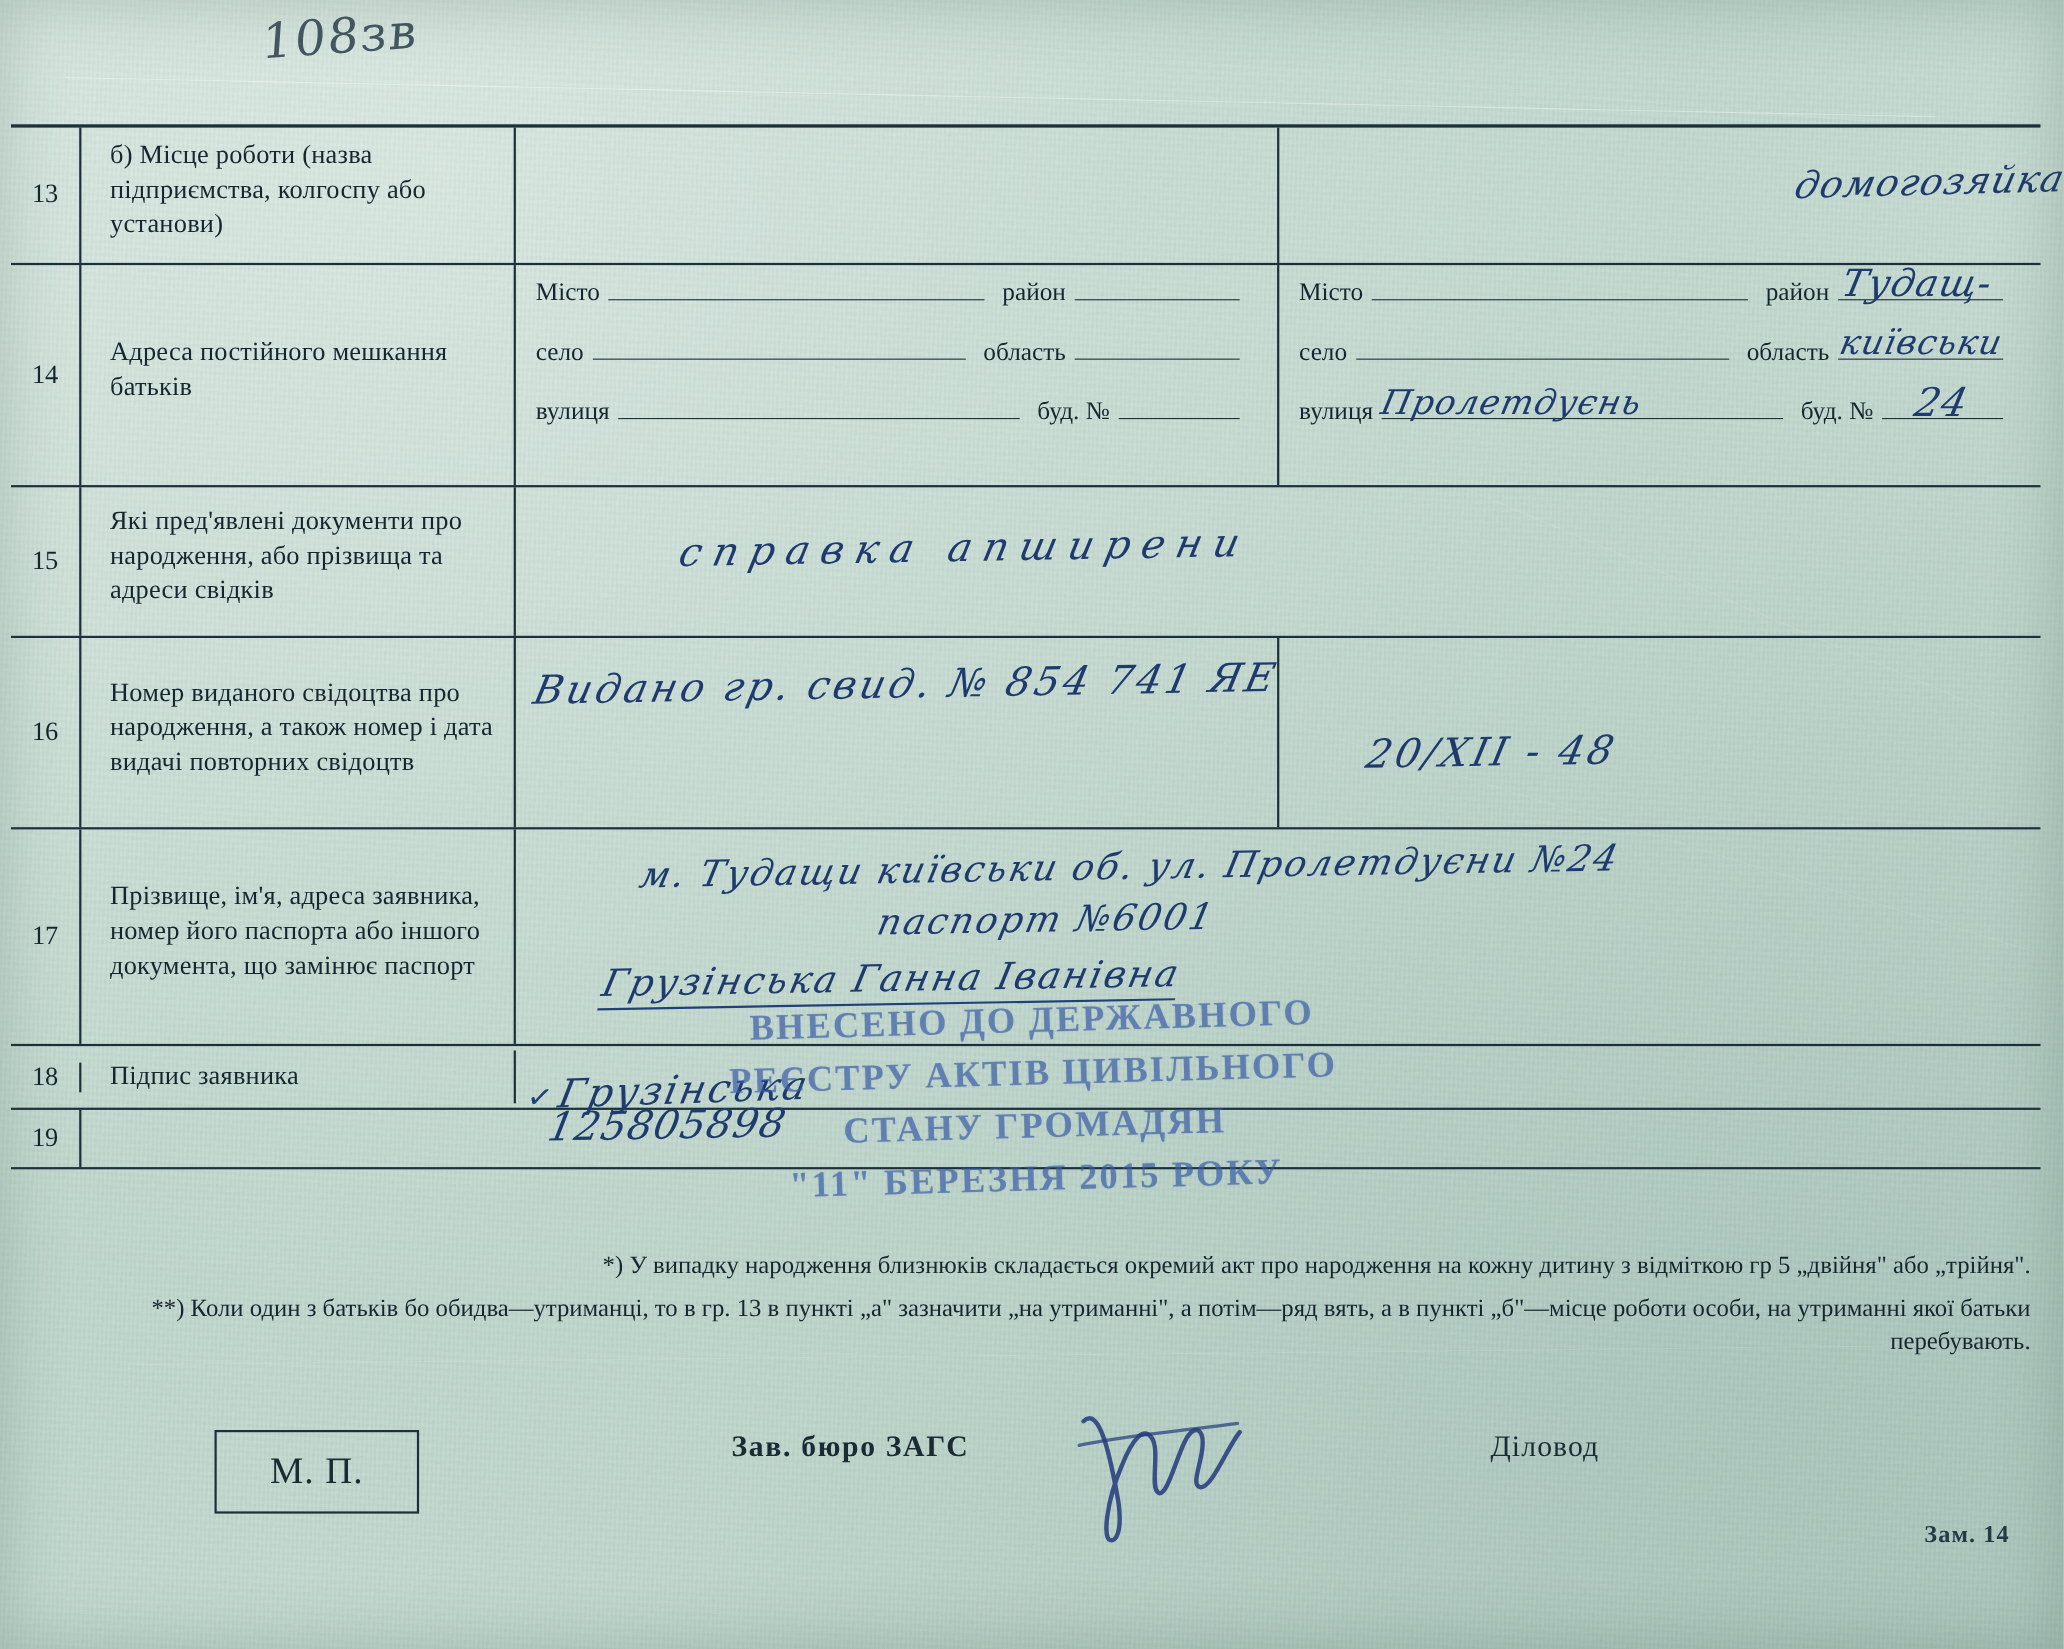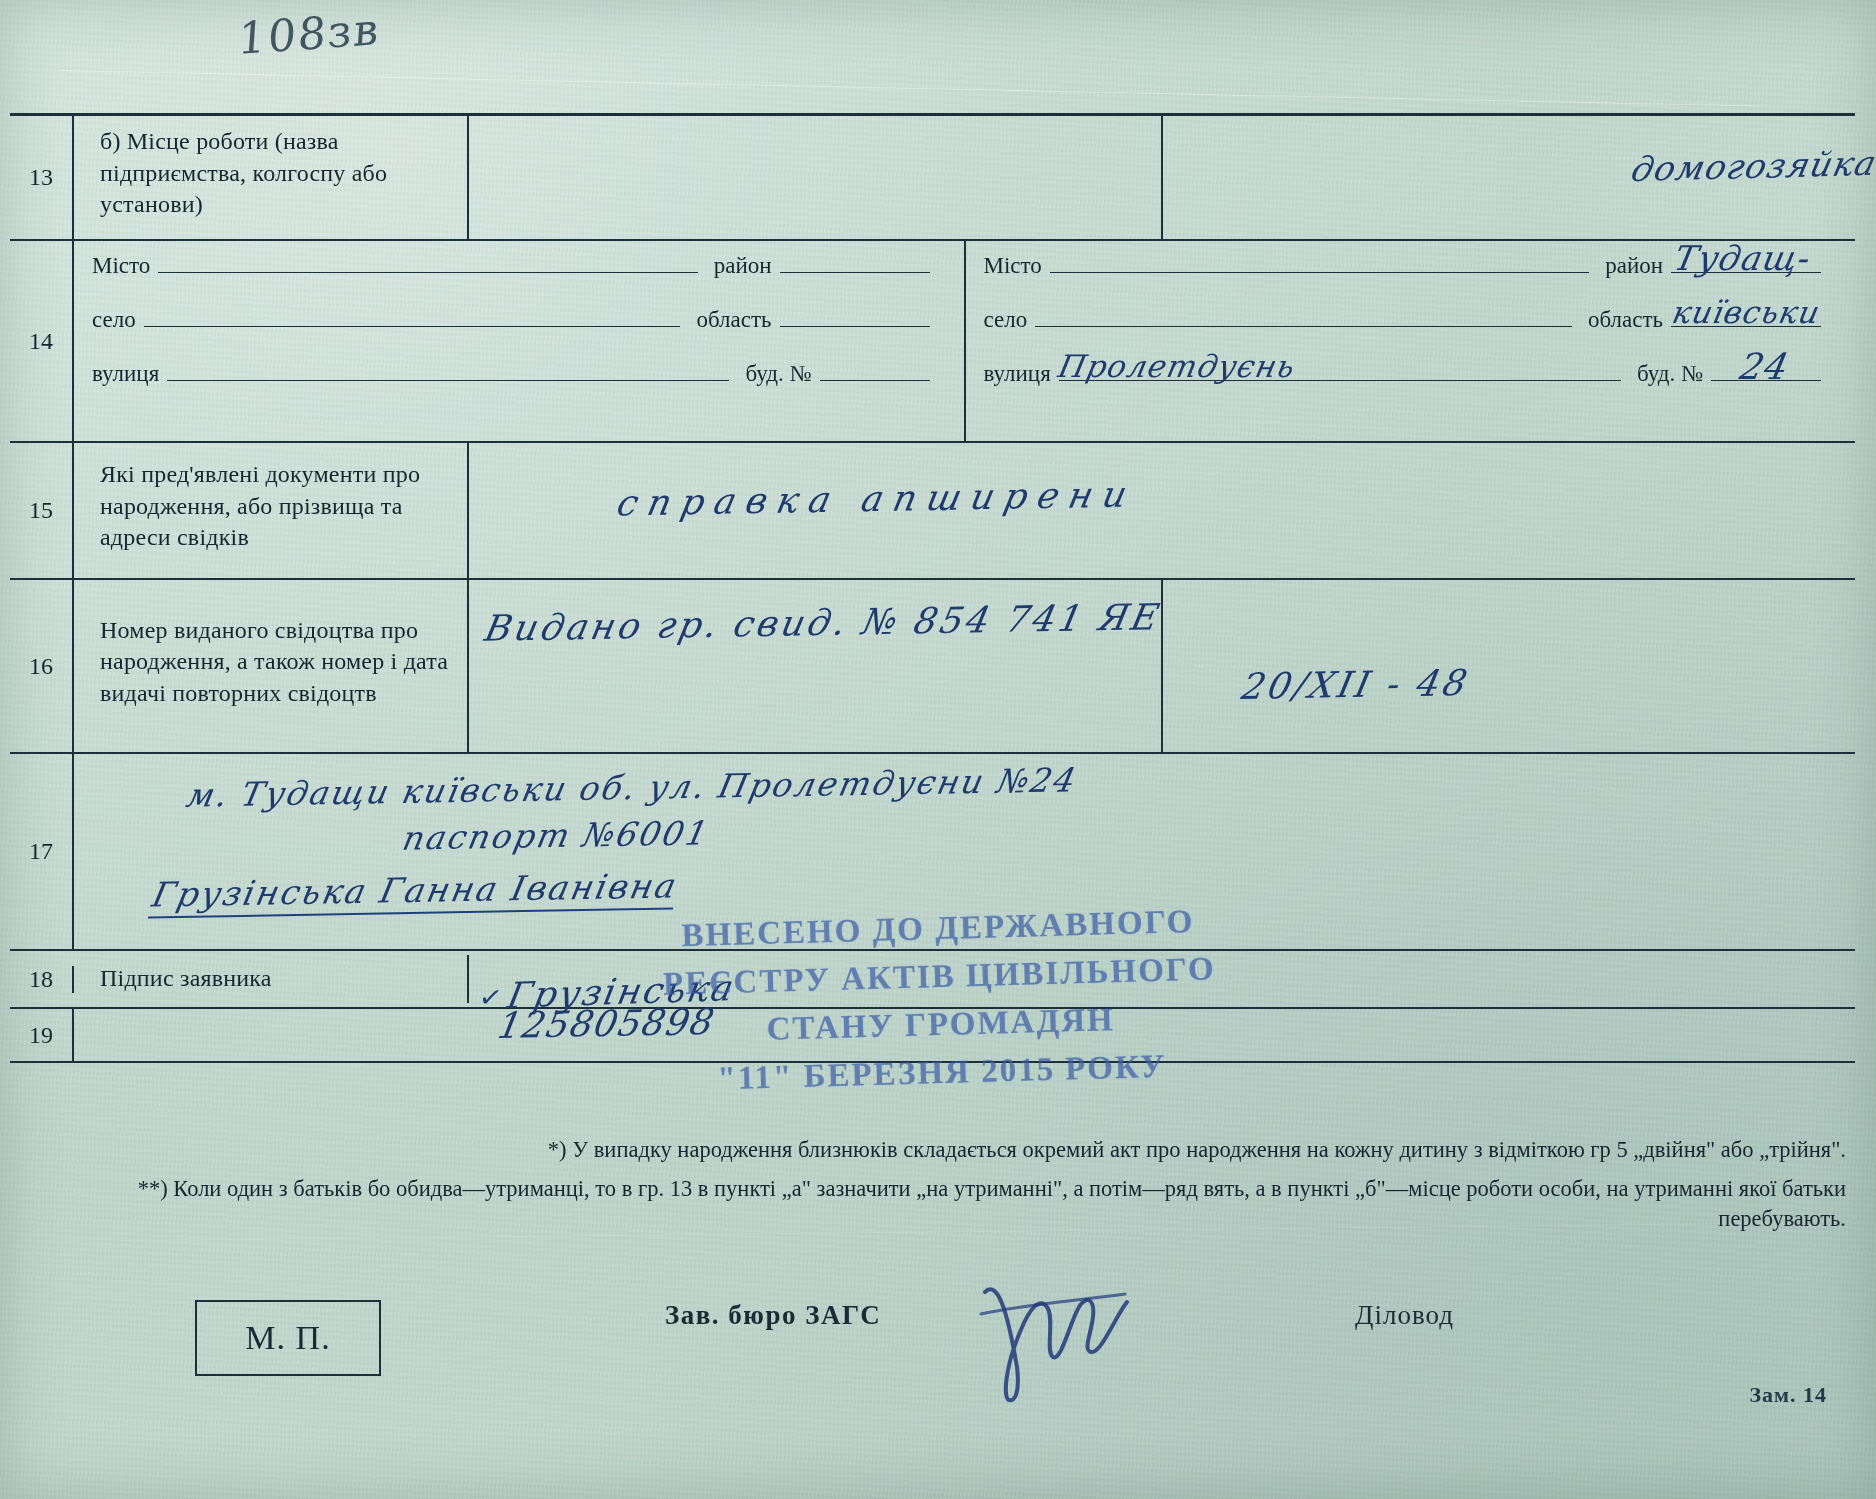--- a/index.html
+++ b/index.html
@@ -339,20 +339,21 @@
       <div class="c-num">13</div>
       <div class="c-label">б) Місце роботи (назва підприємства, колгоспу або установи)</div>
       <div class="c-mid"></div>
       <div class="c-right">
         <span class="hand hw-13">домогозяйка</span>
       </div>
     </div>
 
     <div class="row" style="min-height:200px;">
       <div class="c-num">14</div>
+      <div class="c-label">Адреса постійного мешкання батьків</div>
 
       <div class="c-mid" style="padding:12px 18px;">
         <div class="addr-line">
           <span class="lbl">Місто</span>
           <span class="rule"></span>
           <span class="lbl">район</span>
           <span class="rule short"></span>
         </div>
         <div class="addr-line">
           <span class="lbl">село</span>
@@ -412,20 +413,21 @@
       <div class="c-mid">
         <span class="hand hw-16a">Видано гр. свид. № 854 741 ЯЕ</span>
       </div>
       <div class="c-right">
         <span class="hand hw-16b" style="left:80px; top:84px;">20/ХII - 48</span>
       </div>
     </div>
 
     <div class="row" style="min-height:195px;">
       <div class="c-num">17</div>
+      <div class="c-label">Прізвище, ім'я, адреса заявника, номер його паспорта або іншого документа, що замінює паспорт</div>
       <div class="c-wide" style="border-right:none;">
         <span class="hand hw-17a">м. Тудащи київськи об. ул. Пролетдуєни №24</span>
         <span class="hand hw-17b">паспорт №6001</span>
         <span class="hand hw-17c"><span class="underline">Грузінська Ганна Іванівна</span></span>
       </div>
     </div>
 
     <div class="row" style="min-height:56px;align-items:center;">
       <div class="c-num">18</div>
       <div class="c-label" style="padding-top:8px;padding-bottom:8px;">Підпис заявника</div>

